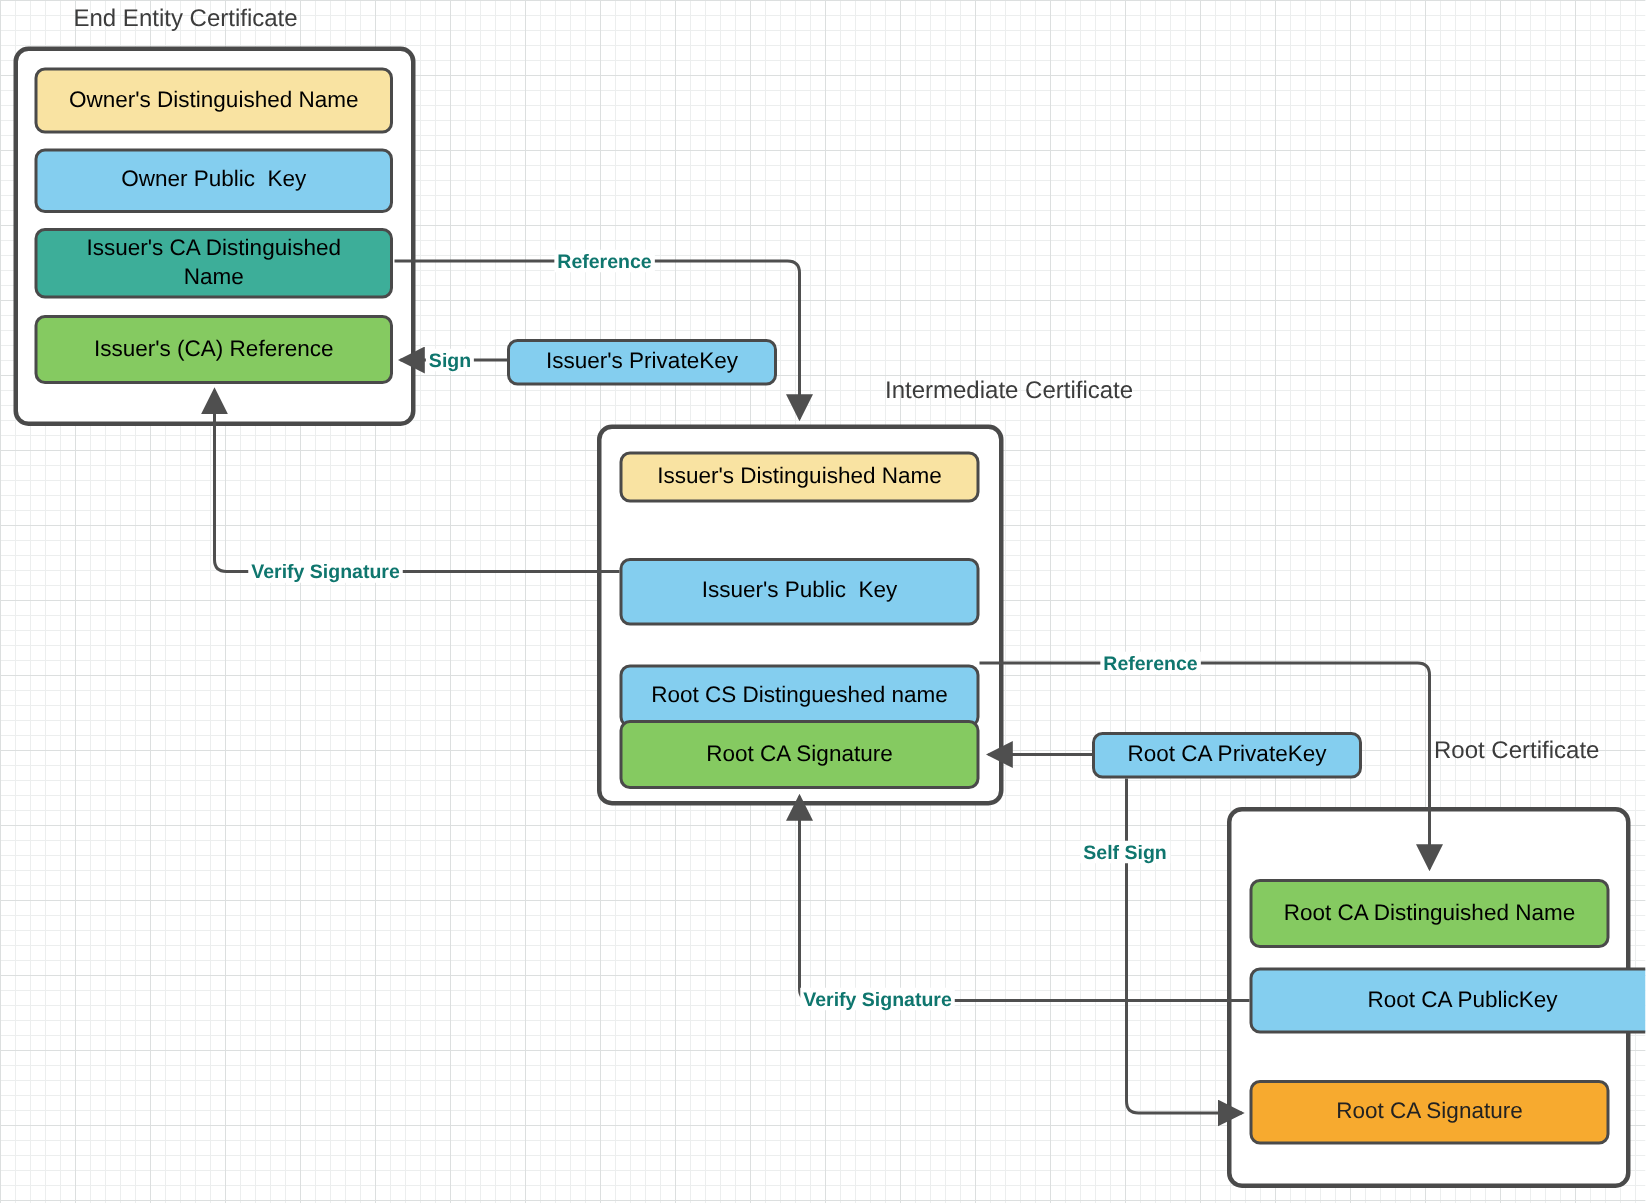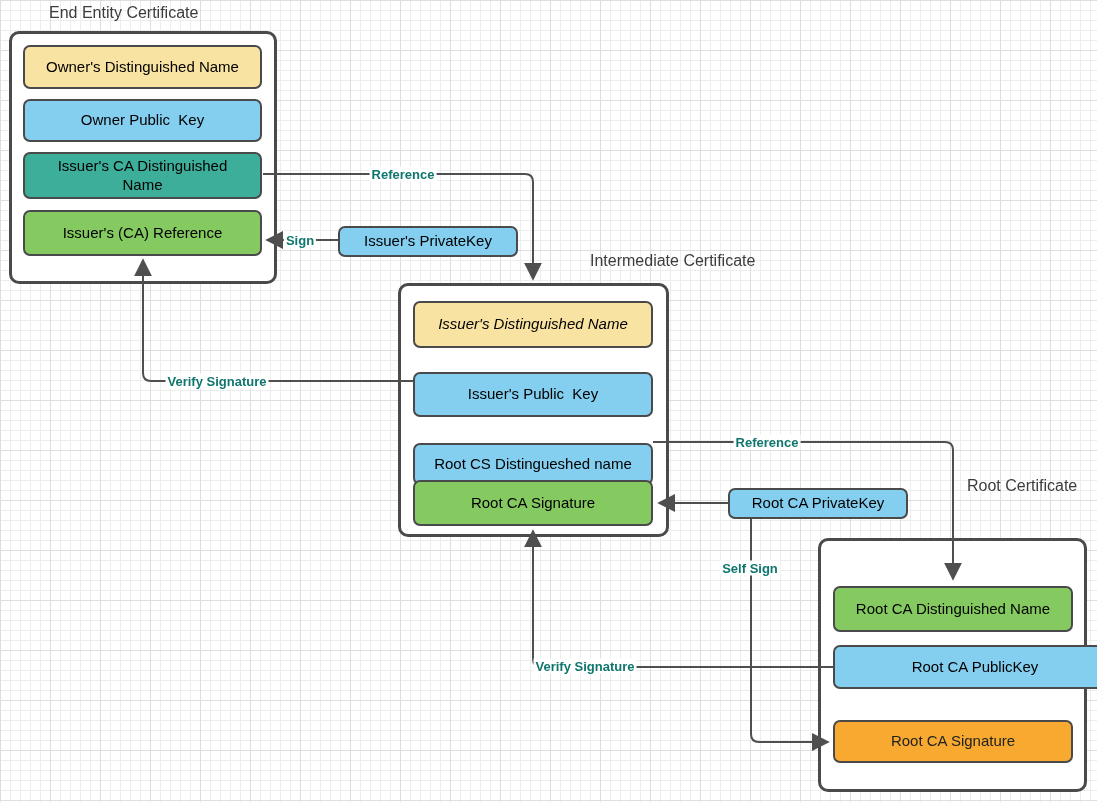--- a/index.html
+++ b/index.html
@@ -81,29 +81,29 @@
 <body>
 
 <div class="canvas">
 
   <div class="container-box" style="left:9px; top:31px; width:268px; height:253px;"></div>
   <div class="container-box" style="left:398px; top:283px; width:271px; height:254px;"></div>
   <div class="container-box" style="left:818px; top:538px; width:269px; height:254px;"></div>
 
   <div class="diagram-title" style="left:49px; top:4px;">End Entity Certificate</div>
   <div class="diagram-title" style="left:567px; top:252px;margin-left:23px;">Intermediate Certificate</div>
-  <div class="diagram-title" style="left:956px; top:477px;margin-left:11px;">Root Certificate</div>
+  <div class="diagram-title" style="left:956px; top:492px;">Root Certificate</div>
 
   <div class="node fill-yellow" style="left:23px; top:45px; width:239px; height:44px;">Owner's Distinguished Name</div>
   <div class="node fill-blue" style="left:23px; top:99px; width:239px; height:43px;">Owner Public  Key</div>
   <div class="node fill-teal" style="left:23px; top:152px; width:239px; height:47px;">Issuer's CA Distinguished
 Name</div>
   <div class="node fill-green" style="left:23px; top:210px; width:239px; height:46px;">Issuer's (CA) Reference</div>
 
-  <div class="node fill-yellow" style="left:413px; top:301px; width:240px; height:47px;font-style:italic;">Issuer's Distinguished Name</div>
+  <div class="node fill-yellow" style="left:413px; top:301px; width:240px; height:34px;">Issuer's Distinguished Name</div>
   <div class="node fill-blue" style="left:413px; top:372px; width:240px; height:45px;">Issuer's Public  Key</div>
   <div class="node fill-blue" style="left:413px; top:443px; width:240px; height:42px;">Root CS Distingueshed name</div>
   <div class="node fill-green" style="left:413px; top:480px; width:240px; height:46px;">Root CA Signature</div>
 
   <div class="node fill-green" style="left:833px; top:586px; width:240px; height:46px;">Root CA Distinguished Name</div>
   <div class="node fill-blue" style="left:833px; top:645px; width:284px; height:44px;">Root CA PublicKey</div>
   <div class="node fill-orange" style="left:833px; top:720px; width:240px; height:43px;">Root CA Signature</div>
 
   <div class="node fill-blue" style="left:728px; top:488px; width:180px; height:31px;">Root CA PrivateKey</div>
   <div class="node fill-blue" style="left:338px; top:226px; width:180px; height:31px;">Issuer's PrivateKey</div>

